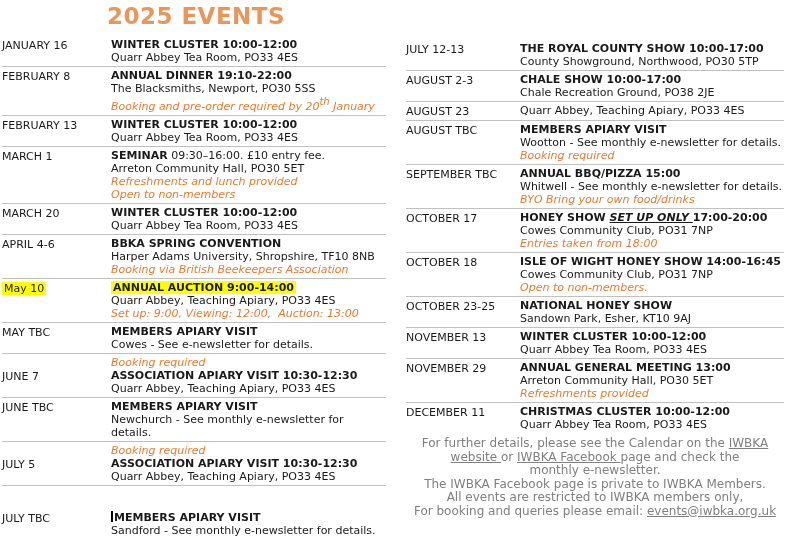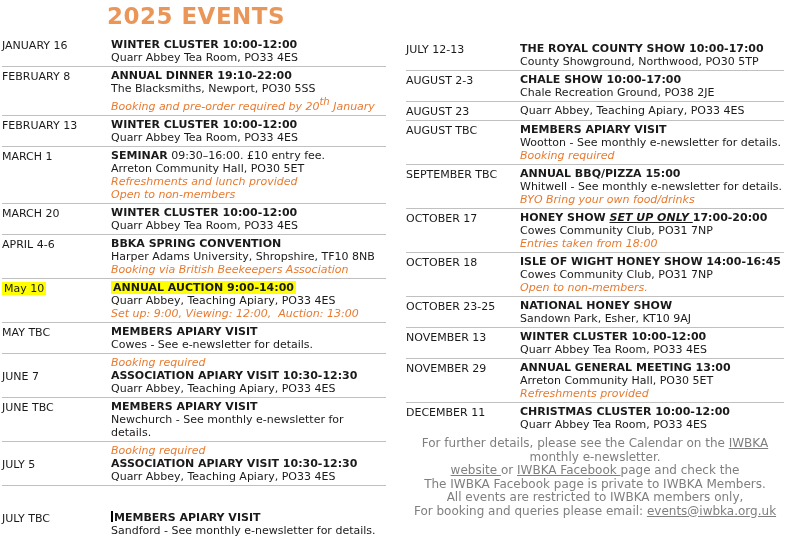--- a/index.html
+++ b/index.html
@@ -285,19 +285,19 @@
         <div class="date">DECEMBER 11</div>
       <div class="desc">
         <div class="t">CHRISTMAS CLUSTER 10:00-12:00</div>
         <div>Quarr Abbey Tea Room, PO33 4ES</div>
       </div>
       </div>
   </div>
 
   <div class="footer">
     <div><span>For further details, please see the Calendar on the </span><span class="u">IWBKA</span></div>
+    <div><span class="u">website </span><span>or </span><span class="u">IWBKA Facebook </span><span>page and check the</span></div>
     <div>monthly e-newsletter.</div>
-    <div><span class="u">website </span><span>or </span><span class="u">IWBKA Facebook </span><span>page and check the</span></div>
     <div>The IWBKA Facebook page is private to IWBKA Members.</div>
     <div>All events are restricted to IWBKA members only,</div>
     <div><span>For booking and queries please email: </span><span class="u">events@iwbka.org.uk</span></div>
   </div>
 </div>
 
 </body></html>

